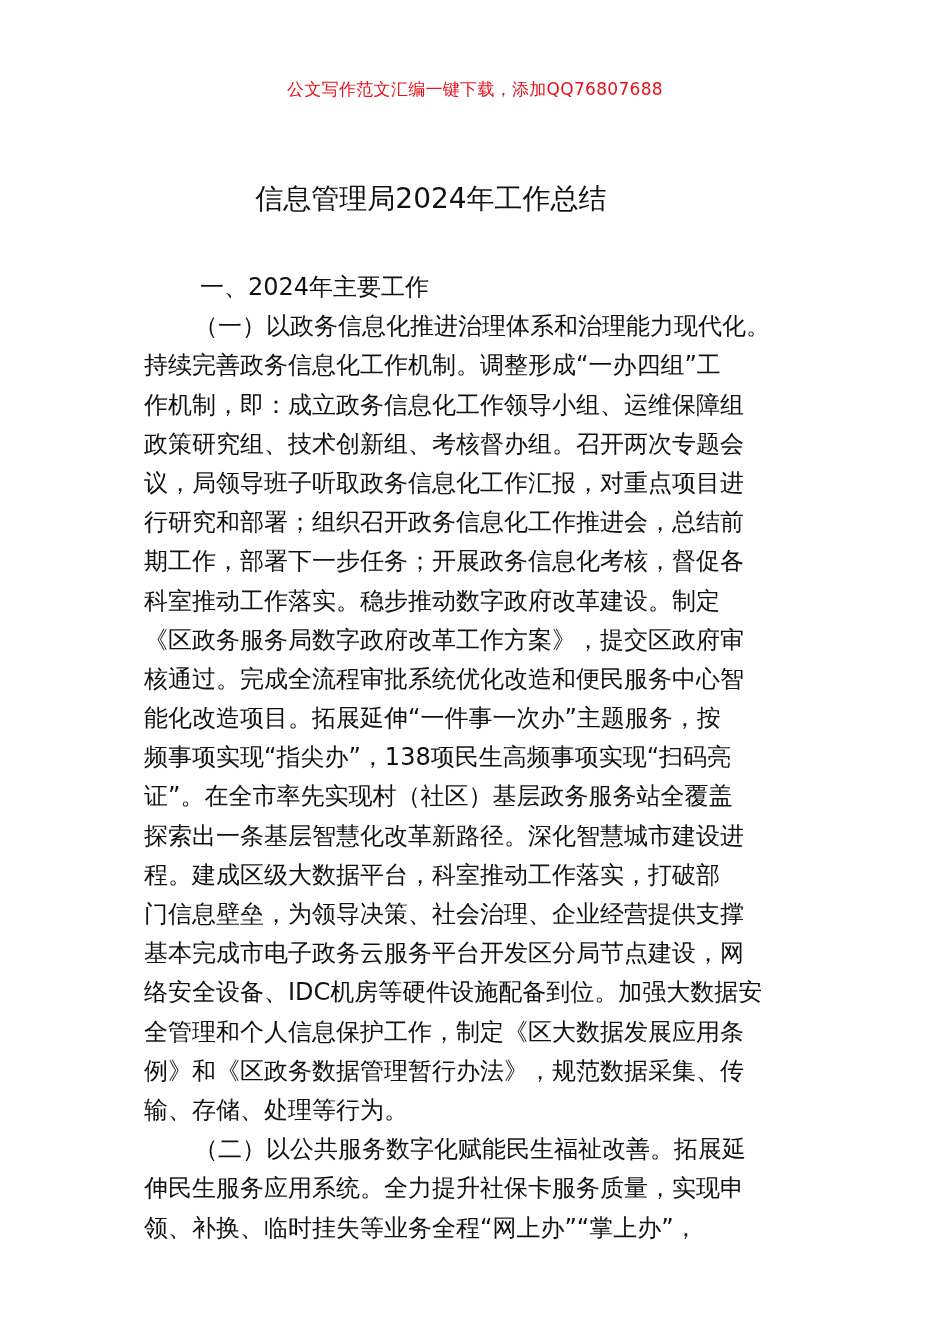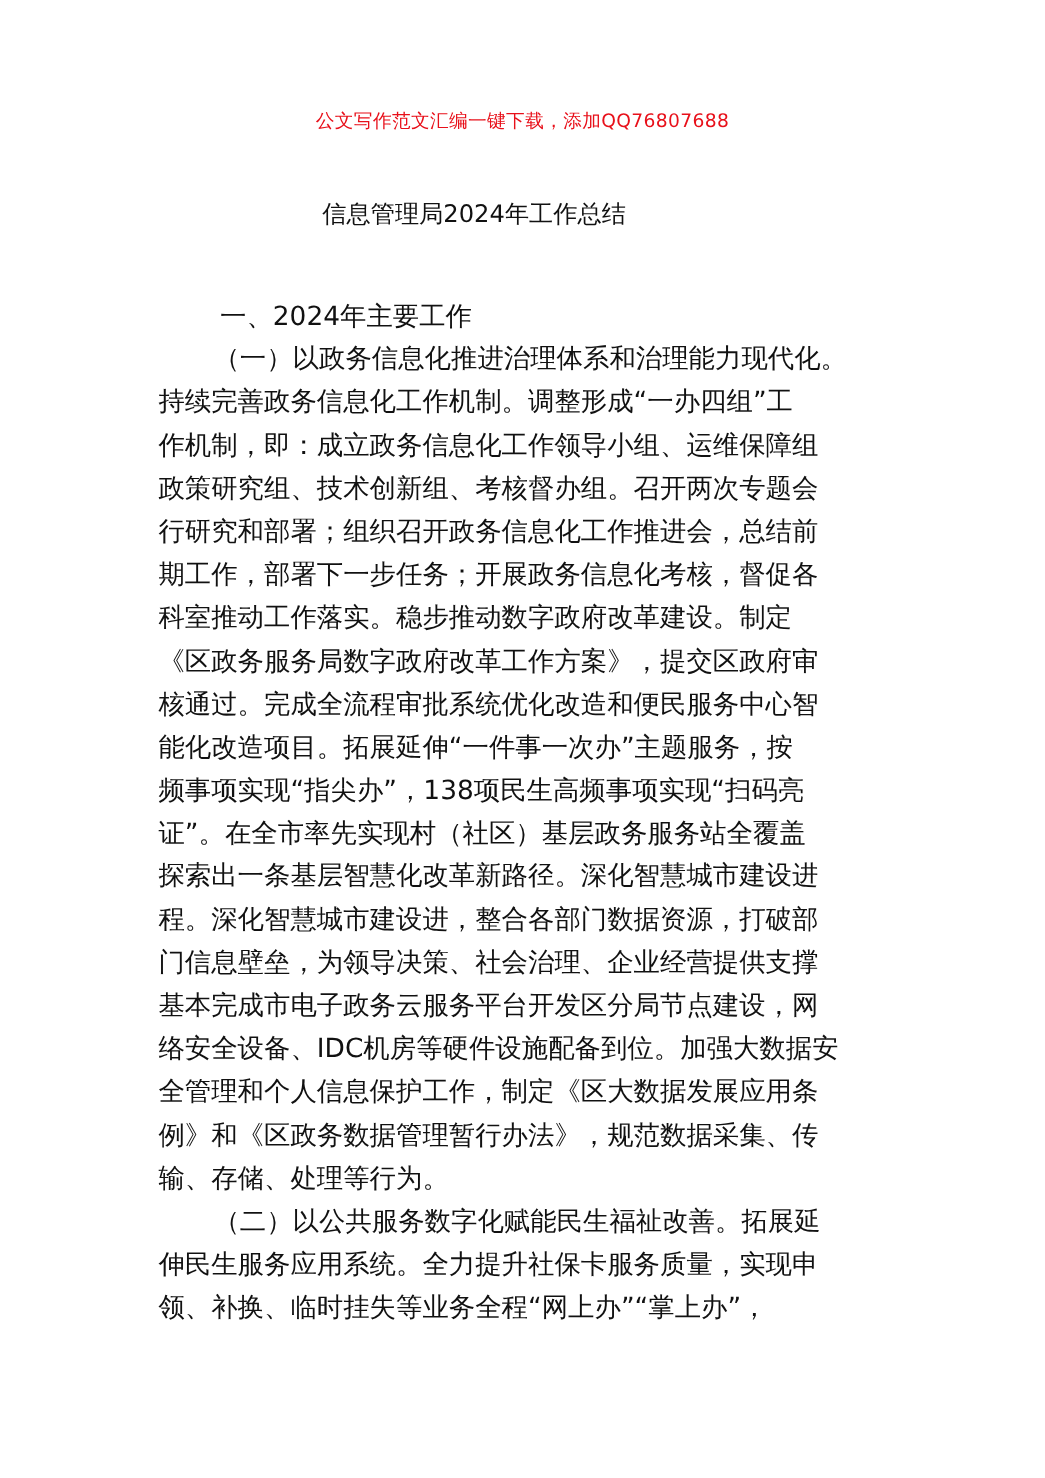--- a/index.html
+++ b/index.html
@@ -1,49 +1,50 @@
 <!DOCTYPE html>
 <html><head>
 <meta charset="utf-8">
 <style>
   html, body { margin: 0; padding: 0; background: #ffffff; }
   body { width: 950px; height: 1344px; position: relative; overflow: hidden;
          font-family: "DejaVu Sans", "Liberation Sans", sans-serif; color: #000; }
-  .banner { position: absolute; top: 98px; left: 0; width: 950px; text-align: center;
+  .banner { position: absolute; top: 78px; left: 0; width: 950px; text-align: center;
             font-size: 17px; color: #e8101a; letter-spacing: 0.3px; }
   .title { position: absolute; top: 180px; left: 0; width: 862px; text-align: center;
-           font-size: 22px; color: #111; font-weight: normal; }
+           font-size: 28px; color: #111; font-weight: normal; }
   .body { position: absolute; top: 268px; left: 144px; width: 680px; }
   .line { font-size: 24px; line-height: 39.2px; height: 39.2px; white-space: nowrap;
           letter-spacing: 0px; color: #111; }
   .indent { padding-left: 50px; }
   .indent2 { padding-left: 56px; }
 </style>
 </head>
 <body>
 
 <div class="banner">公文写作范文汇编一键下载，添加QQ76807688</div>
 <h1 class="title" style="margin:0;">信息管理局2024年工作总结</h1>
 
 <div class="body">
   <div class="line indent2">一、2024年主要工作</div>
   <div class="line indent">（一）以政务信息化推进治理体系和治理能力现代化。</div>
   <div class="line">持续完善政务信息化工作机制。调整形成“一办四组”工</div>
   <div class="line">作机制，即：成立政务信息化工作领导小组、运维保障组</div>
   <div class="line">政策研究组、技术创新组、考核督办组。召开两次专题会</div>
+  <div class="line">议，局领导班子听取政务信息化工作汇报，对重点项目进</div>
   <div class="line">行研究和部署；组织召开政务信息化工作推进会，总结前</div>
   <div class="line">期工作，部署下一步任务；开展政务信息化考核，督促各</div>
   <div class="line">科室推动工作落实。稳步推动数字政府改革建设。制定</div>
   <div class="line">《区政务服务局数字政府改革工作方案》，提交区政府审</div>
   <div class="line">核通过。完成全流程审批系统优化改造和便民服务中心智</div>
   <div class="line">能化改造项目。拓展延伸“一件事一次办”主题服务，按</div>
   <div class="line">频事项实现“指尖办”，138项民生高频事项实现“扫码亮</div>
   <div class="line">证”。在全市率先实现村（社区）基层政务服务站全覆盖</div>
   <div class="line">探索出一条基层智慧化改革新路径。深化智慧城市建设进</div>
-  <div class="line">程。深化智慧城市建设进，整合各部门数据资源，打破部</div>
+  <div class="line">程。建成区级大数据平台，科室推动工作落实，打破部</div>
   <div class="line">门信息壁垒，为领导决策、社会治理、企业经营提供支撑</div>
   <div class="line">基本完成市电子政务云服务平台开发区分局节点建设，网</div>
   <div class="line">络安全设备、IDC机房等硬件设施配备到位。加强大数据安</div>
   <div class="line">全管理和个人信息保护工作，制定《区大数据发展应用条</div>
   <div class="line">例》和《区政务数据管理暂行办法》，规范数据采集、传</div>
   <div class="line">输、存储、处理等行为。</div>
   <div class="line indent">（二）以公共服务数字化赋能民生福祉改善。拓展延</div>
   <div class="line">伸民生服务应用系统。全力提升社保卡服务质量，实现申</div>
   <div class="line">领、补换、临时挂失等业务全程“网上办”“掌上办”，</div>
 </div>

